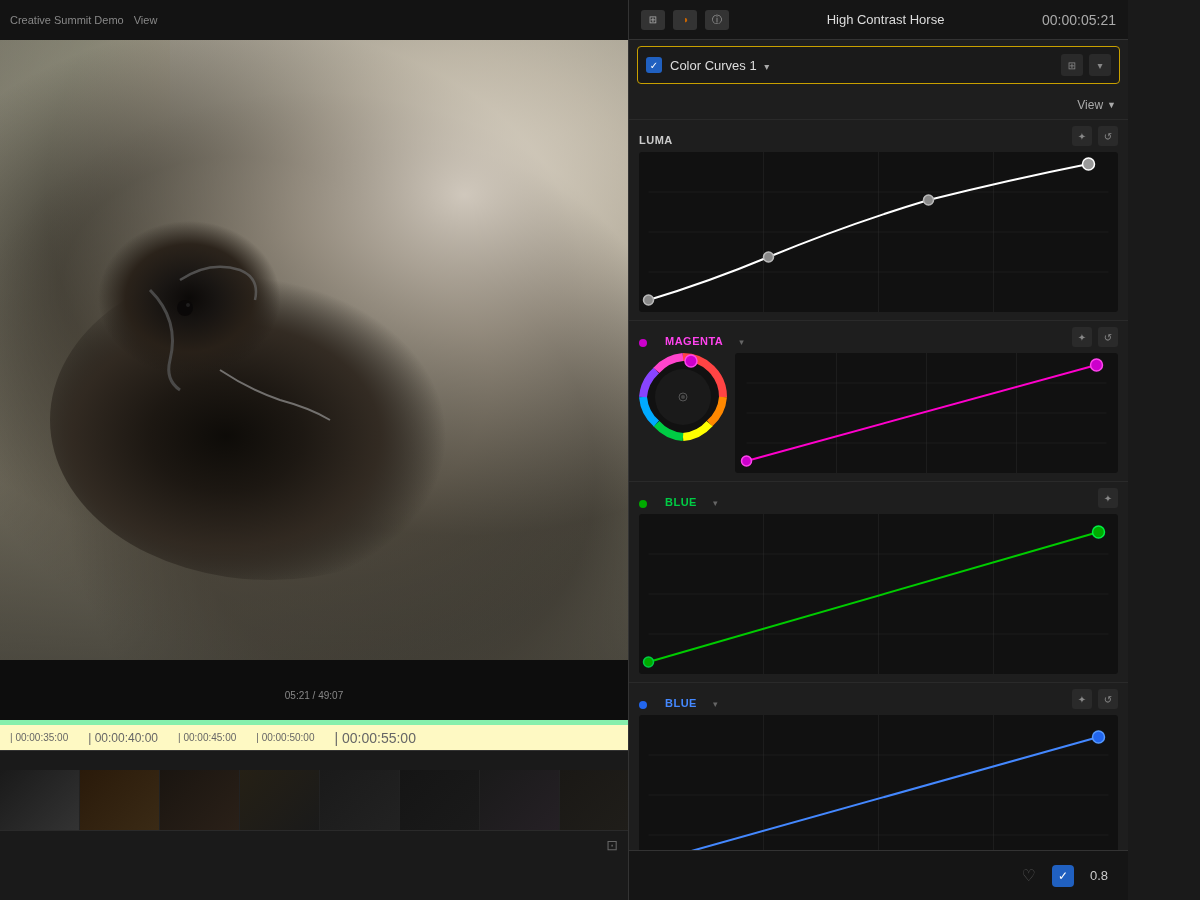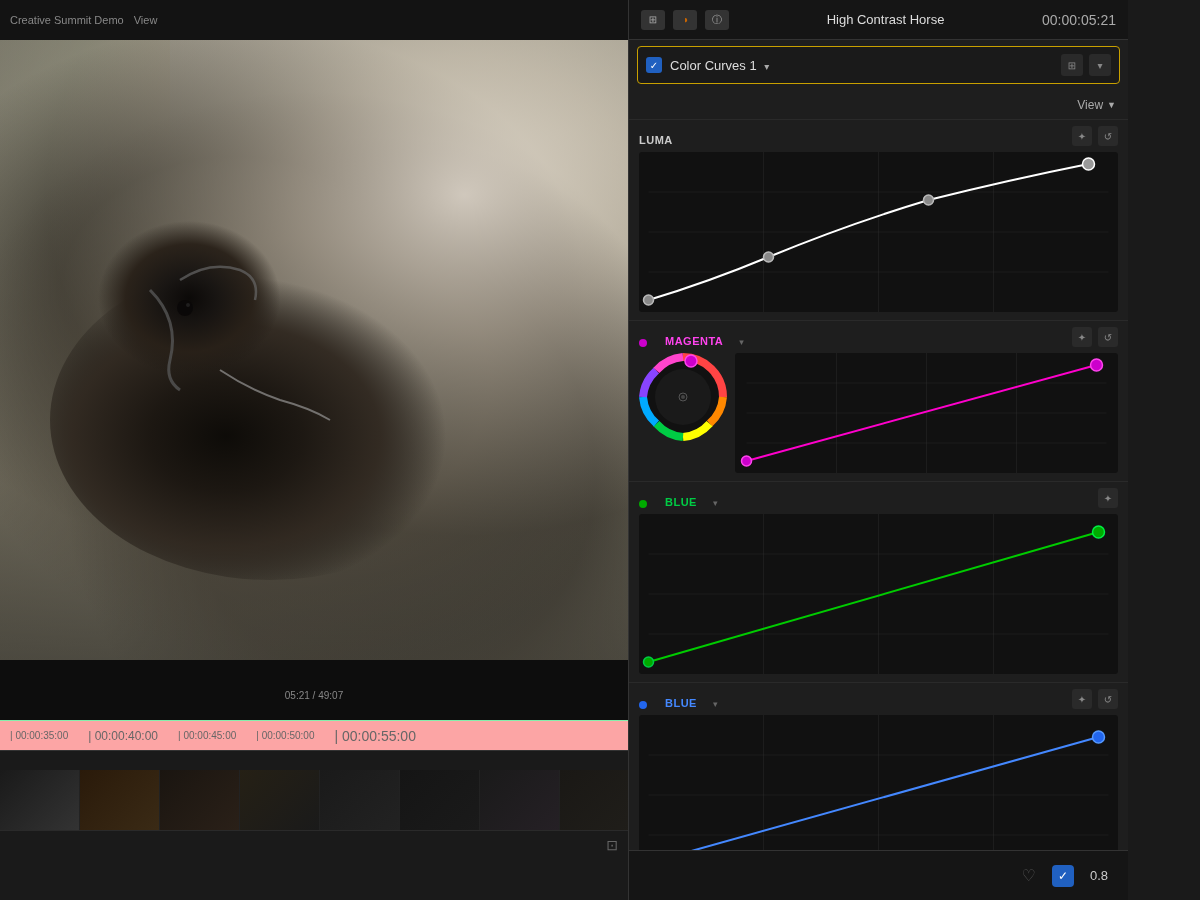--- a/index.html
+++ b/index.html
@@ -79,22 +79,22 @@
     
     .timeline-area {
       position: absolute;
       bottom: 0; left: 0; right: 0;
       height: 180px;
       background: #1a1a1a;
     }
 
     .timeline-bar {
       height: 30px;
-      background: #fca5a5;
-      border-top: 1px solid #86efac;
+      background: #fef9c3;
+      border-top: 5px solid #86efac;
       display: flex;
       align-items: center;
       padding: 0 10px;
       font-size: 10px;
       color: #666;
       gap: 20px;
     }
 
     .timeline-track {
       height: 80px;

